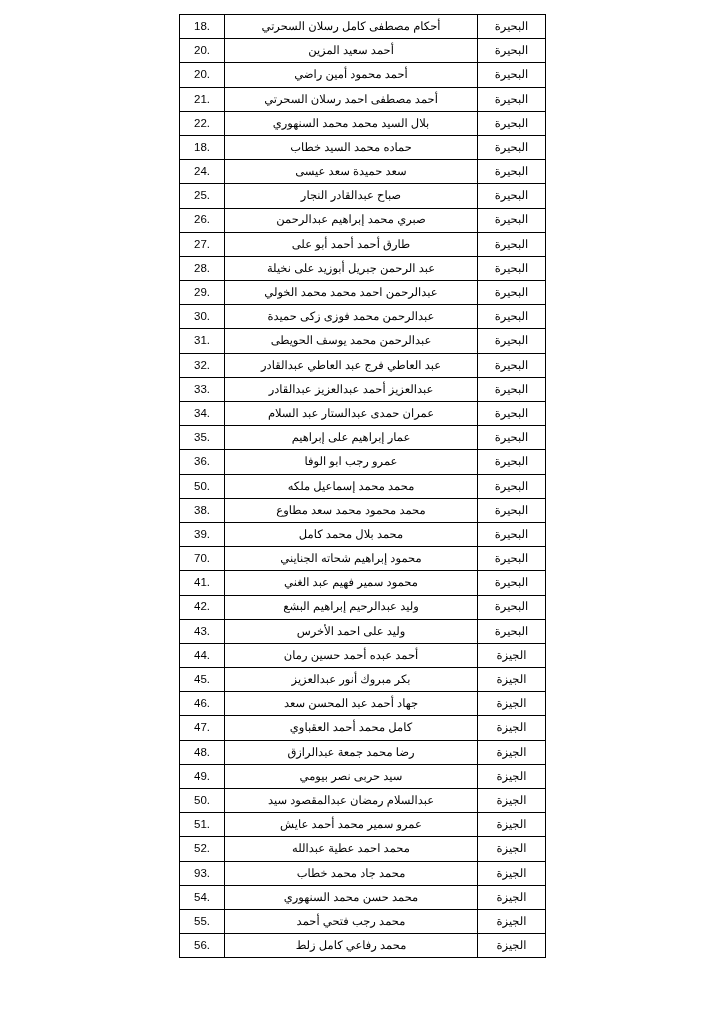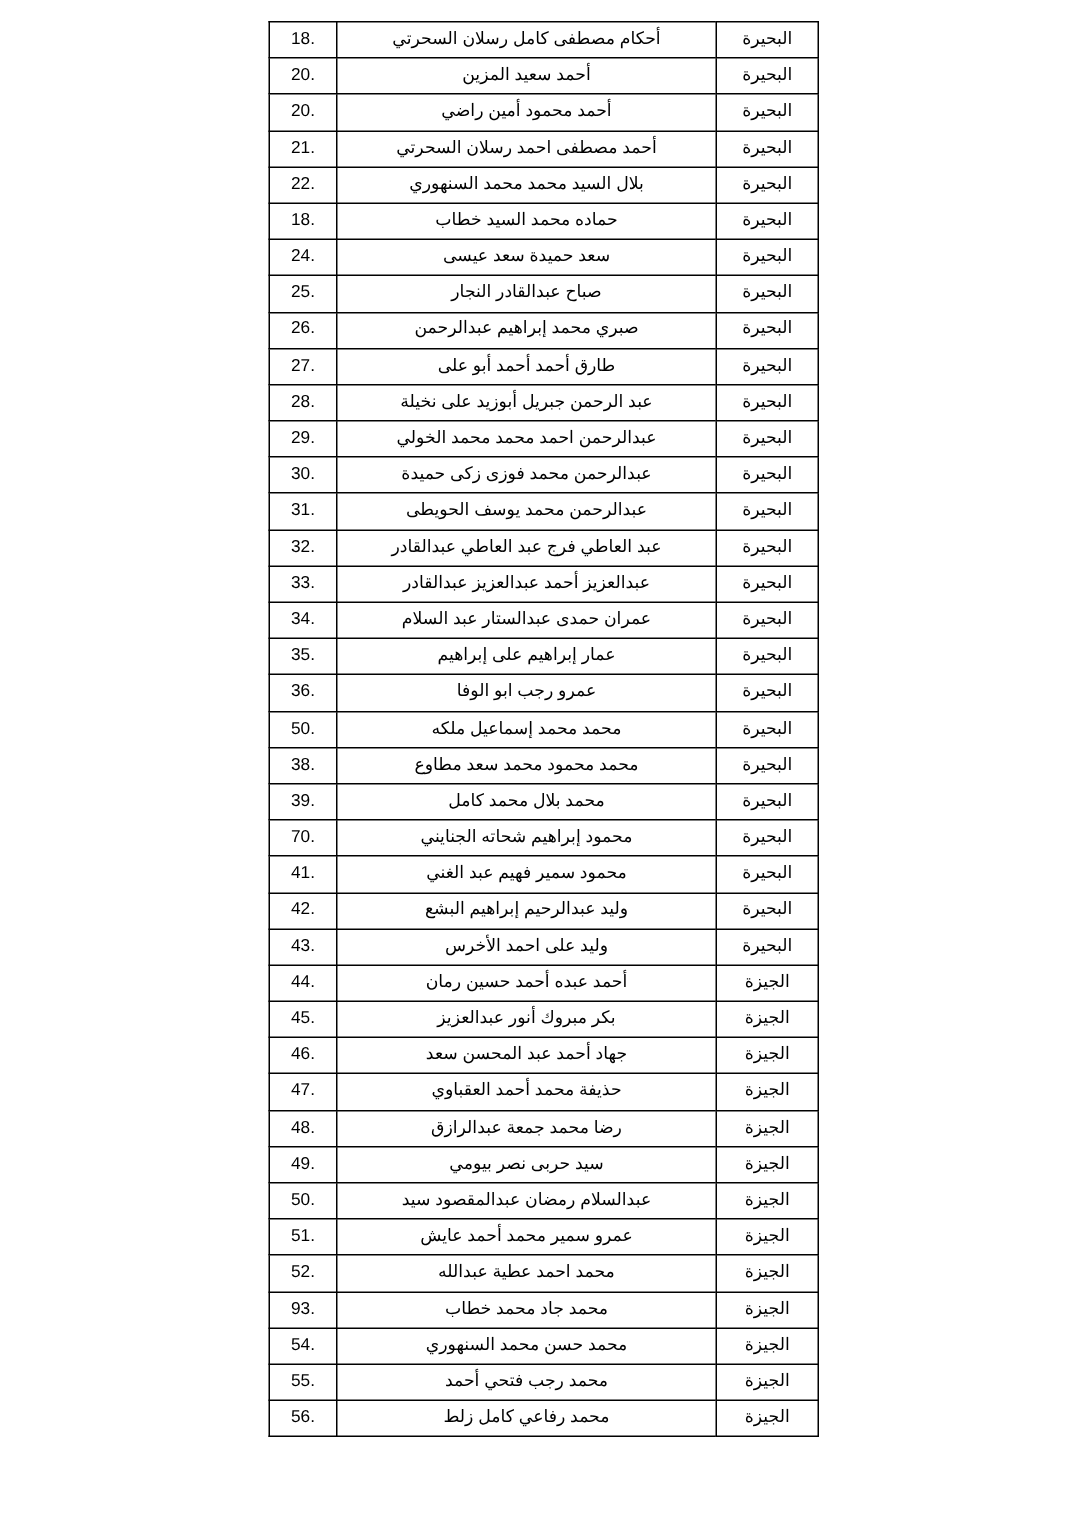--- a/index.html
+++ b/index.html
@@ -206,21 +206,21 @@
             <td class="col-name">بكر مبروك أنور عبدالعزيز</td>
             <td class="col-num">45.</td>
           </tr>
           <tr>
             <td class="col-gov">الجيزة</td>
             <td class="col-name">جهاد أحمد عبد المحسن سعد</td>
             <td class="col-num">46.</td>
           </tr>
           <tr>
             <td class="col-gov">الجيزة</td>
-            <td class="col-name">حذيفة محمد أحمد العقباوي</td>
+            <td class="col-name">كامل محمد أحمد العقباوي</td>
             <td class="col-num">47.</td>
           </tr>
           <tr>
             <td class="col-gov">الجيزة</td>
             <td class="col-name">رضا محمد جمعة عبدالرازق</td>
             <td class="col-num">48.</td>
           </tr>
           <tr>
             <td class="col-gov">الجيزة</td>
             <td class="col-name">سيد حربى نصر بيومي</td>

